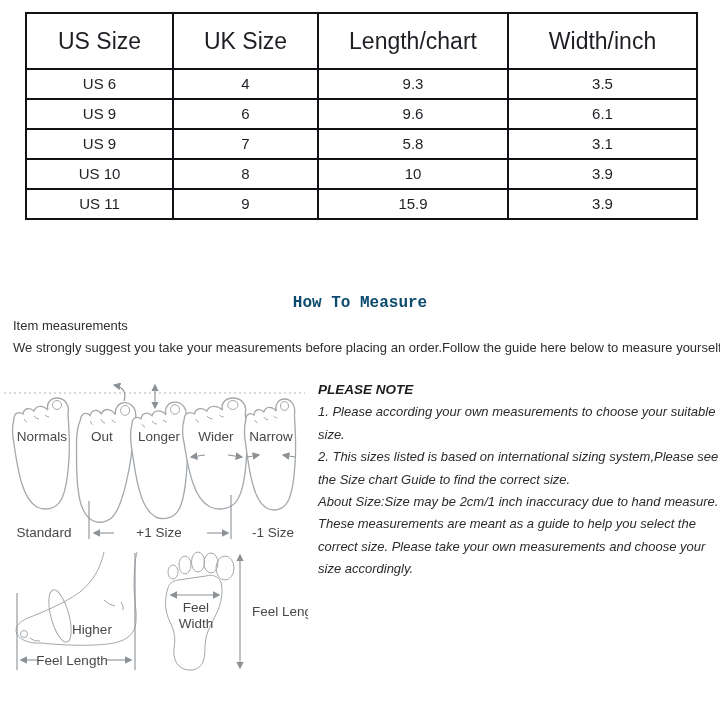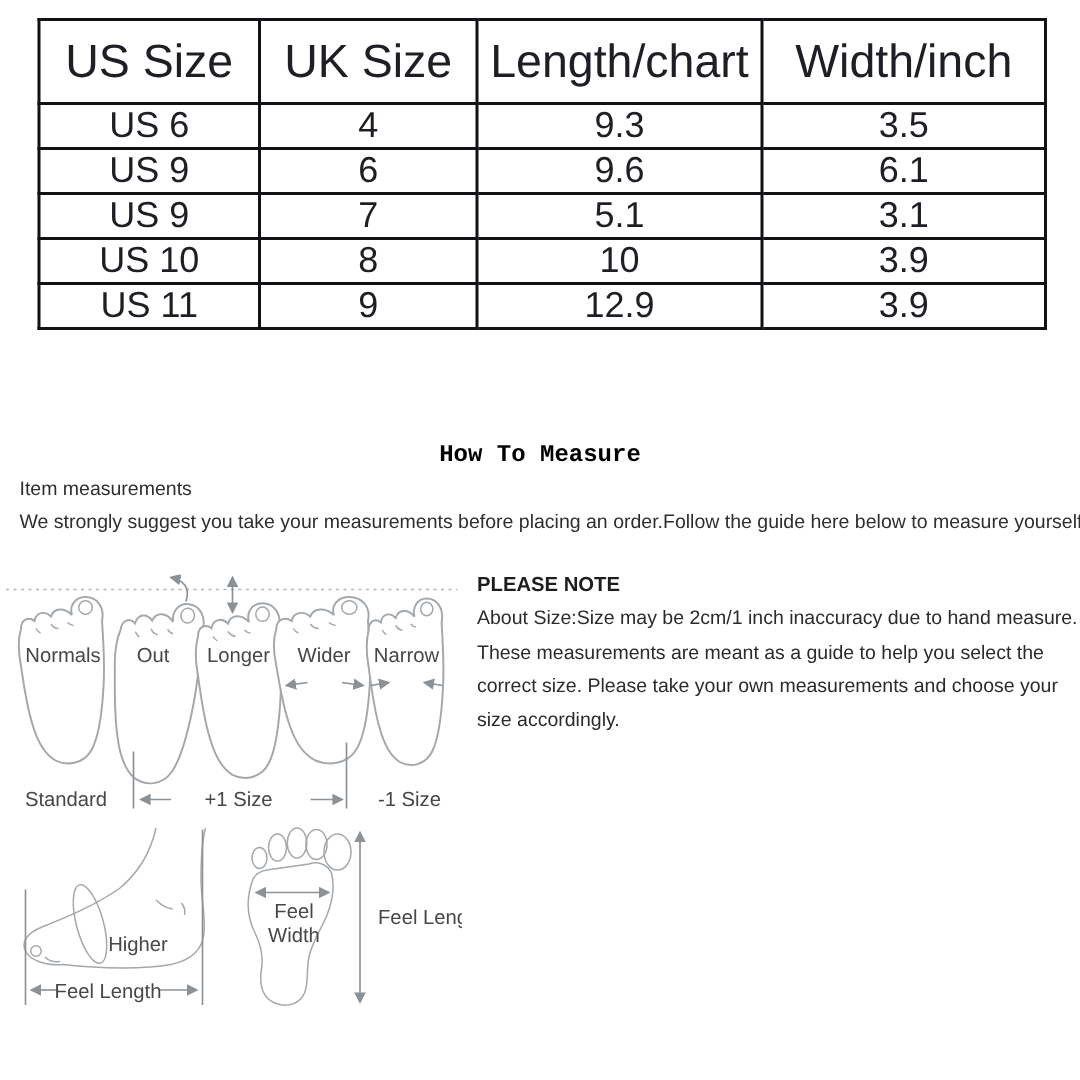--- a/index.html
+++ b/index.html
@@ -10,48 +10,48 @@
 
   
   .size-table {
     position:absolute; left:25px; top:12px; width:671px;
     border-collapse:collapse; table-layout:fixed;
   }
   .size-table th, .size-table td {
     border:2px solid #111215; text-align:center; vertical-align:middle;
     color:#1d1f24; font-weight:400; padding:0;
   }
-  .size-table th { height:54px; font-size:31px; }
-  .size-table td { height:28px; font-size:24px; line-height:28px; }
+  .size-table th { height:54px; font-size:23px; }
+  .size-table td { height:28px; font-size:15px; line-height:28px; }
   .c1 { width:147px; } .c2 { width:145px; } .c3 { width:190px; } .c4 { width:189px; }
 
   
   .how-to {
     position:absolute; left:0; top:294px; width:720px; text-align:center;
     font-family:"Liberation Mono","DejaVu Sans Mono",monospace;
-    font-weight:700; font-size:16px; color:#000000;
+    font-weight:700; font-size:16px; color:#0c4a6e;
   }
   .intro {
     position:absolute; left:13px; top:315px; font-size:13px; color:#2e2e2e;
     line-height:21.5px; white-space:nowrap;
   }
 
   
   .feet-svg { position:absolute; left:2px; top:383px; }
   .measure-svg { position:absolute; left:8px; top:550px; }
   .outline { fill:#ffffff; stroke:#a3a8ac; stroke-width:1.3; }
   .thin   { stroke:#a3a8ac; stroke-width:1; fill:none; }
   .meas   { stroke:#8c9196; stroke-width:1.1; fill:none; }
   .dotted { stroke:#b5b5b5; stroke-width:1; stroke-dasharray:2 3; }
   svg text { fill:#474747; font-size:13.5px; font-family:"Liberation Sans",sans-serif; }
 
   
   .notes {
     position:absolute; left:318px; top:379px; width:402px;
-    font-size:13px; line-height:22.4px; color:#2b2b2b;
+    font-size:13px; line-height:22.4px; color:#2b2b2b;font-style:italic;
   }
   .notes h3 { margin:0; font-size:13.5px; font-weight:700; line-height:22.4px; color:#1e1e1e; }
   .notes p  { margin:0; }
 </style>
 </head>
 <body>
 
 <div class="page">
 
   <table class="size-table">
@@ -78,33 +78,33 @@
         </tr>
         <tr>
           <td>US 9</td>
           <td>6</td>
           <td>9.6</td>
           <td>6.1</td>
         </tr>
         <tr>
           <td>US 9</td>
           <td>7</td>
-          <td>5.1</td>
+          <td>5.8</td>
           <td>3.1</td>
         </tr>
         <tr>
           <td>US 10</td>
           <td>8</td>
           <td>10</td>
           <td>3.9</td>
         </tr>
         <tr>
           <td>US 11</td>
           <td>9</td>
-          <td>12.9</td>
+          <td>15.9</td>
           <td>3.9</td>
         </tr>
       </tbody>
   </table>
 
   <div class="how-to">How To Measure</div>
   <div class="intro">
     <div>Item measurements</div>
     <div>We strongly suggest you take your measurements before placing an order.Follow the guide here below to measure yourself</div>
   </div>
@@ -175,17 +175,21 @@
     <line class="meas" x1="163" y1="45" x2="211" y2="45" marker-start="url(#ah)" marker-end="url(#ah)"></line>
     <text x="188" y="62" text-anchor="middle">Feel</text>
     <text x="188" y="78" text-anchor="middle">Width</text>
     <line class="meas" x1="232" y1="5" x2="232" y2="118" marker-start="url(#ah)" marker-end="url(#ah)"></line>
     <text x="244" y="66">Feel Length</text>
   </svg>
 
   <div class="notes">
     <h3>PLEASE NOTE</h3>
     <div>
+        <p>1. Please according your own measurements to choose your suitable size.</p>
+        <p>2. This sizes listed is based on international sizing system,Please see the Size chart Guide to find the correct size.</p>
+      </div>
+    <div>
         <p>About Size:Size may be 2cm/1 inch inaccuracy due to hand measure. These measurements are meant as a guide to help you select the correct size. Please take your own measurements and choose your size accordingly.</p>
       </div>
   </div>
 
 </div>
 
 </body></html>

